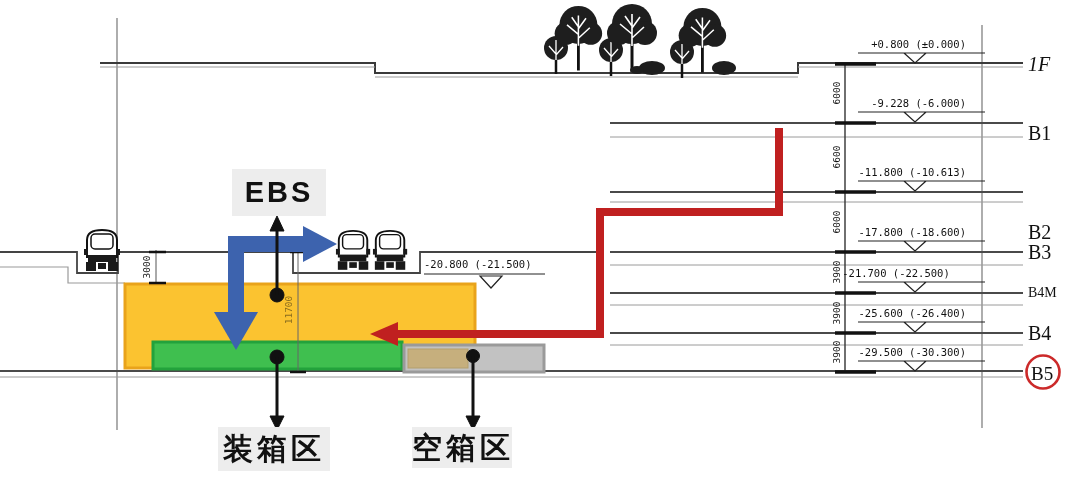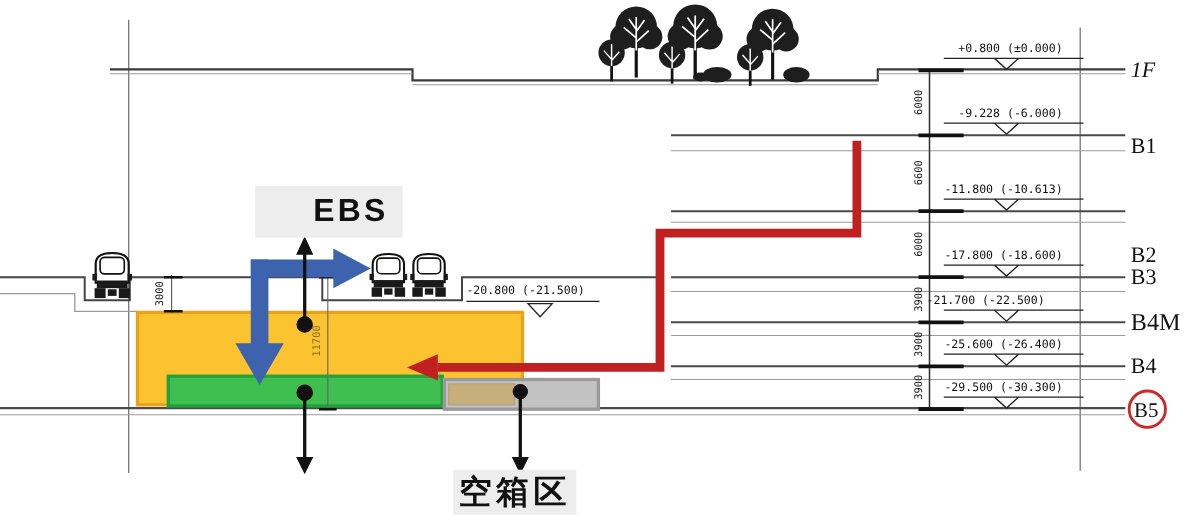--- a/index.html
+++ b/index.html
@@ -12,21 +12,21 @@
   .mono{font-family:"DejaVu Sans Mono", monospace;font-size:10.5px;line-height:13px;}
   .elev{width:140px;text-align:right;left:826px;}
   .lvl{font-family:"Liberation Serif", serif;font-size:20px;line-height:20px;left:1028px;}
   .rot{transform:translate(-50%,-50%) rotate(-90deg);font-family:"DejaVu Sans Mono", monospace;font-size:9.5px;}
   .zone-label{
     background:#ededed;color:#111;font-weight:bold;font-size:30px;line-height:44px;
     text-align:center;letter-spacing:4px;font-family:"DejaVu Sans", sans-serif;
   }
   .ebs-box{
     background:#ededed;color:#111;font-weight:800;font-size:29px;line-height:47px;
-    text-align:center;letter-spacing:3px;font-family:"Liberation Sans", sans-serif;padding-left:40px;
+    text-align:center;letter-spacing:3px;font-family:"Liberation Sans", sans-serif;
   }
   .b5-label{font-family:"Liberation Serif", serif;font-size:19px;}
 </style>
 </head>
 <body>
 
 <div id="stage">
 
   <svg id="linework" width="1080" height="483" viewBox="0 0 1080 483" xmlns="http://www.w3.org/2000/svg">
 
@@ -156,21 +156,21 @@
       <polygon points="466,416 480,416 473,430"></polygon>
     </g>
 
     <circle cx="1043" cy="372" r="16.5" fill="none" stroke="#CC2A2A" stroke-width="2.6"></circle>
   </svg>
 
   <div class="lbl lvl" style="top:54px;font-style:italic;">1F</div>
   <div class="lbl lvl" style="top:113px;margin-top:10px;">B1</div>
   <div class="lbl lvl" style="top:182px;margin-top:40px;">B2</div>
   <div class="lbl lvl" style="top:242px;">B3</div>
-  <div class="lbl lvl" style="top:283px;font-size:22px;">B4M</div>
+  <div class="lbl lvl" style="top:283px;font-size:14px;">B4M</div>
   <div class="lbl lvl" style="top:323px;">B4</div>
   <div class="lbl b5-label" style="left:1031px;top:363px;text-align:right;">B5</div>
 
   <div class="lbl mono elev" style="top:38px;">+0.800 (±0.000)</div>
   <div class="lbl mono elev" style="top:97px;">-9.228 (-6.000)</div>
   <div class="lbl mono elev" style="top:166px;">-11.800 (-10.613)</div>
   <div class="lbl mono elev" style="top:226px;">-17.800 (-18.600)</div>
   <div class="lbl mono elev" style="top:267px;text-align:center;">-21.700 (-22.500)</div>
   <div class="lbl mono elev" style="top:307px;">-25.600 (-26.400)</div>
   <div class="lbl mono elev" style="top:346px;">-29.500 (-30.300)</div>
@@ -183,15 +183,16 @@
   <div class="lbl rot" style="left:836px;top:352px;">3900</div>
 
   <div class="lbl mono" style="left:424px;top:258px;">-20.800 (-21.500)</div>
 
   <div class="lbl rot" style="left:146px;top:267px;">3000</div>
 
   <div class="lbl rot" style="left:288px;top:310px;color:#8a6d1e;">11700</div>
 
   <div class="lbl ebs-box" style="left:232px;top:169px;width:94px;height:47px;">EBS</div>
 
-  <div class="lbl zone-label" style="left:412px;top:427px;width:112px;height:41px;line-height:41px;">空箱区</div>
+  <div class="lbl zone-label" style="left:218px;top:427px;width:112px;height:44px;">装箱区</div>
+  <div class="lbl zone-label" style="left:412px;top:427px;width:100px;height:41px;line-height:41px;">空箱区</div>
 
 </div>
 
 </body></html>

